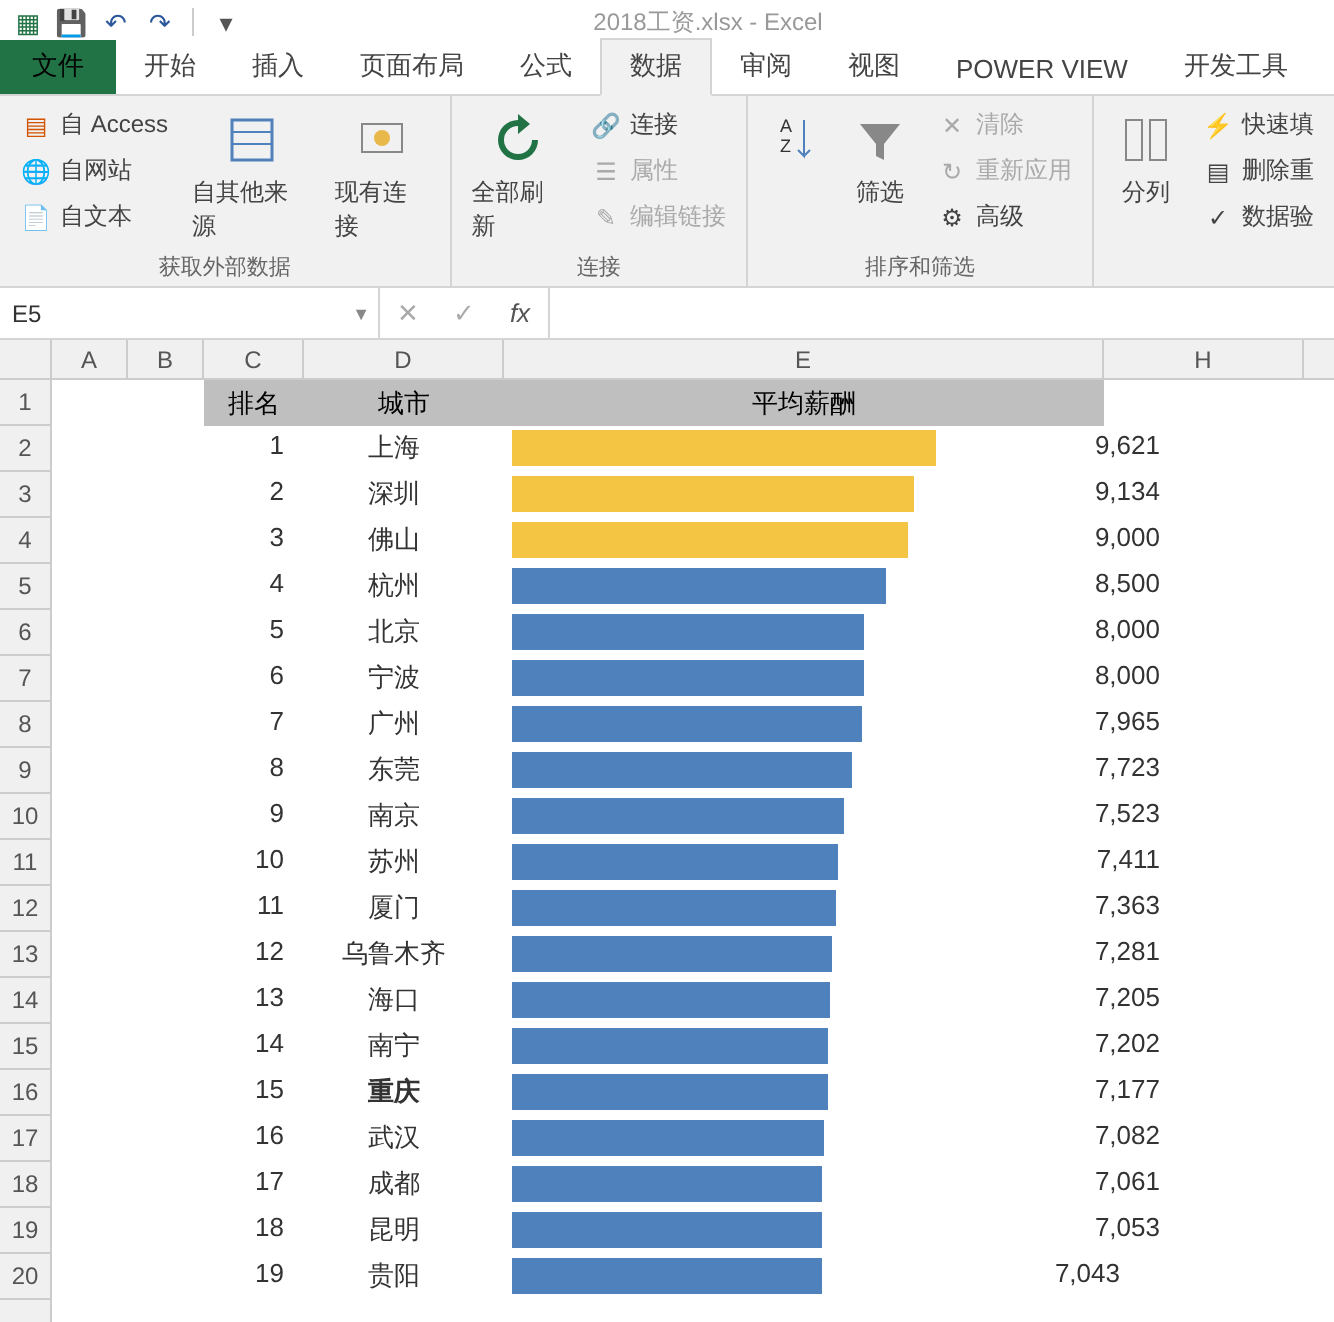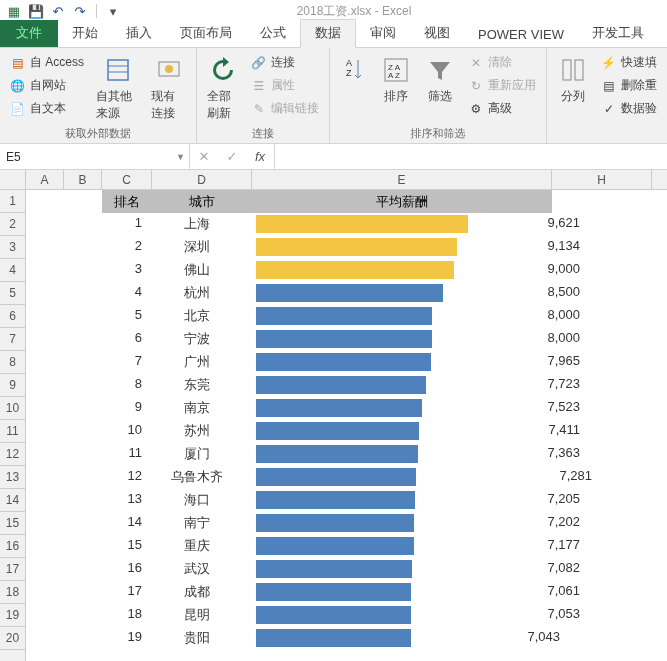--- a/index.html
+++ b/index.html
@@ -8,21 +8,21 @@
   
   .titlebar { height: 22px; background: #fff; display: flex; align-items: center; }
   .qat { display: flex; align-items: center; gap: 6px; padding-left: 6px; }
   .qat-icon { width: 16px; height: 16px; display: flex; align-items: center; justify-content: center; font-size: 13px; color: #555; }
   .qat-sep { width: 1px; height: 14px; background: #ccc; margin: 0 2px; }
   .title-text { flex: 1; text-align: center; color: #999; font-size: 12px; padding-right: 80px; }
   
   
   .tabs { height: 26px; background: #fff; border-bottom: 1px solid #d4d4d4; display: flex; align-items: flex-end; }
   .tab { padding: 4px 14px 5px; font-size: 13px; color: #444; cursor: pointer; }
-  .tab.file { background: #217346; color: #86efac; padding: 4px 16px 5px; }
+  .tab.file { background: #217346; color: #000000; padding: 4px 16px 5px; }
   .tab.active { border: 1px solid #d4d4d4; border-bottom: 1px solid #f1f1f1; background: #f1f1f1; margin-bottom: -1px; }
   
   
   .ribbon { height: 96px; background: #f1f1f1; border-bottom: 1px solid #d4d4d4; display: flex; position: relative; }
   .group { display: flex; flex-direction: column; border-right: 1px solid #d4d4d4; padding: 4px 6px 0; }
   .group-body { flex: 1; display: flex; align-items: flex-start; gap: 4px; }
   .group-label { font-size: 11px; color: #666; text-align: center; padding: 2px 0; }
   .big-btn { display: flex; flex-direction: column; align-items: center; gap: 2px; padding: 2px 4px; font-size: 12px; color: #444; cursor: pointer; }
   .big-btn .icon { width: 32px; height: 32px; display: flex; align-items: center; justify-content: center; }
   .small-btn { display: flex; align-items: center; gap: 4px; font-size: 12px; color: #444; padding: 2px 4px; cursor: pointer; white-space: nowrap; }
@@ -161,30 +161,20 @@
   <div class="group">
     <div class="group-body">
       <div class="big-btn" style="padding:2px 2px">
         <span class="icon">
             <svg width="20" height="28">
               <text x="2" y="10" font-size="9" fill="#333">A</text>
               <text x="2" y="20" font-size="9" fill="#333">Z</text>
               <path d="M14 4v18l-3-3m3 3l3-3" stroke="#4f81bd" fill="none"></path>
             </svg>
           </span>
-      </div>
-      <div class="big-btn">
-        <span class="icon">
-            <svg width="28" height="28">
-              <rect x="3" y="3" width="22" height="22" fill="none" stroke="#888"></rect>
-              <text x="6" y="14" font-size="8" fill="#333">Z A</text>
-              <text x="6" y="22" font-size="8" fill="#333">A Z</text>
-            </svg>
-          </span>
-        <span>排序</span>
       </div>
       <div class="big-btn">
         <span class="icon">
             <svg width="28" height="28">
               <path d="M4 6h20l-8 10v8l-4-2v-6z" fill="#888"></path>
             </svg>
           </span>
         <span>筛选</span>
       </div>
       <div class="stack">
@@ -348,37 +338,37 @@
         <div class="datarow" style="top: 253px;">
           <div class="rank" style="left: 76px; top: 2px;">11</div>
           <div class="city" style="left: 126px; top: 2px;">厦门</div>
           <div class="bar blue" style="left: 230px; width: 161.986px;"></div>
           <div class="val" style="left: 480px; width: 80px; top: 2px;">7,363</div>
         </div>
         <div class="datarow" style="top: 276px;">
           <div class="rank" style="left: 76px; top: 2px;">12</div>
           <div class="city" style="left: 126px; top: 2px;">乌鲁木齐</div>
           <div class="bar blue" style="left: 230px; width: 160.182px;"></div>
-          <div class="val" style="left: 492px; width: 80px; top: 2px;">7,281</div>
+          <div class="val" style="left: 480px; width: 80px; top: 2px;">7,281</div>
         </div>
         <div class="datarow" style="top: 299px;">
           <div class="rank" style="left: 76px; top: 2px;">13</div>
           <div class="city" style="left: 126px; top: 2px;">海口</div>
           <div class="bar blue" style="left: 230px; width: 158.51px;"></div>
           <div class="val" style="left: 480px; width: 80px; top: 2px;">7,205</div>
         </div>
         <div class="datarow" style="top: 322px;">
           <div class="rank" style="left: 76px; top: 2px;">14</div>
           <div class="city" style="left: 126px; top: 2px;">南宁</div>
           <div class="bar blue" style="left: 230px; width: 158.444px;"></div>
           <div class="val" style="left: 480px; width: 80px; top: 2px;">7,202</div>
         </div>
         <div class="datarow" style="top: 345px;">
           <div class="rank" style="left: 76px; top: 2px;">15</div>
-          <div class="city" style="left: 126px; top: 2px;">重庆</div>
+          <div class="city" style="left: 126px; top: 2px; font-weight: bold;">重庆</div>
           <div class="bar blue" style="left: 230px; width: 157.894px;"></div>
           <div class="val" style="left: 480px; width: 80px; top: 2px;">7,177</div>
         </div>
         <div class="datarow" style="top: 368px;">
           <div class="rank" style="left: 76px; top: 2px;">16</div>
           <div class="city" style="left: 126px; top: 2px;">武汉</div>
           <div class="bar blue" style="left: 230px; width: 155.804px;"></div>
           <div class="val" style="left: 480px; width: 80px; top: 2px;">7,082</div>
         </div>
         <div class="datarow" style="top: 391px;">

